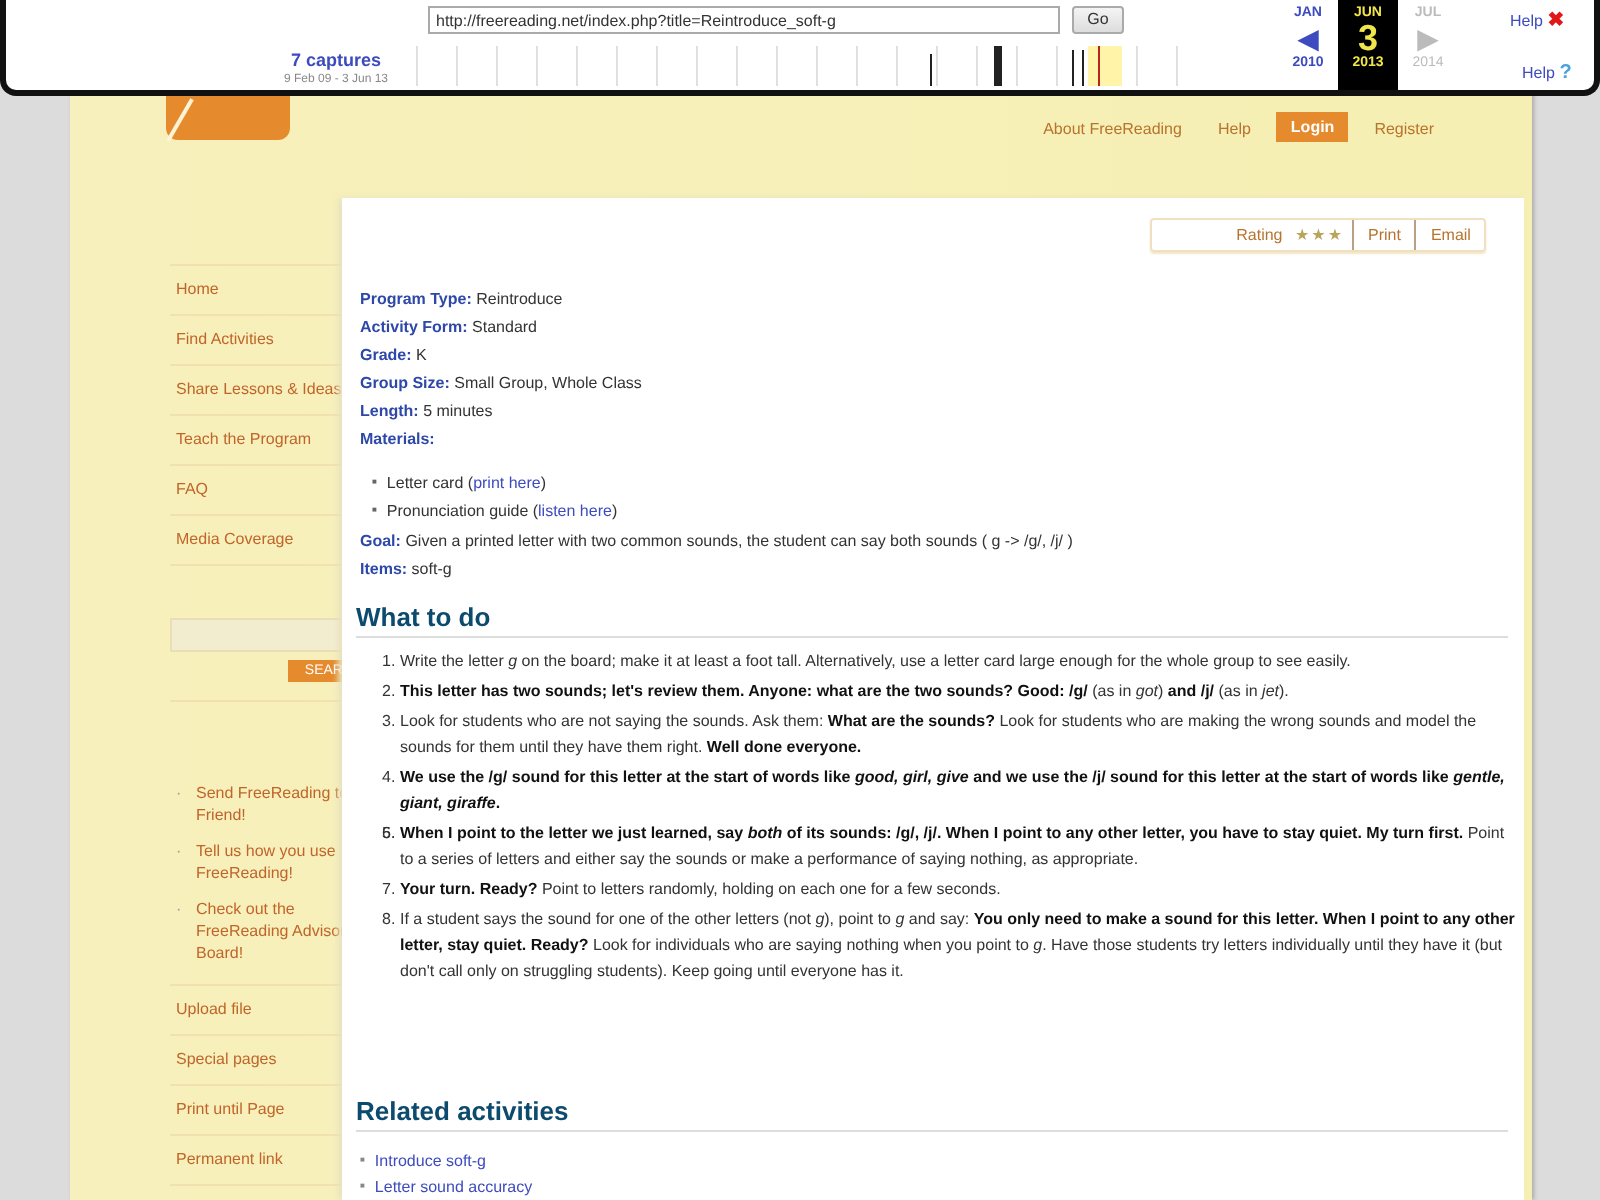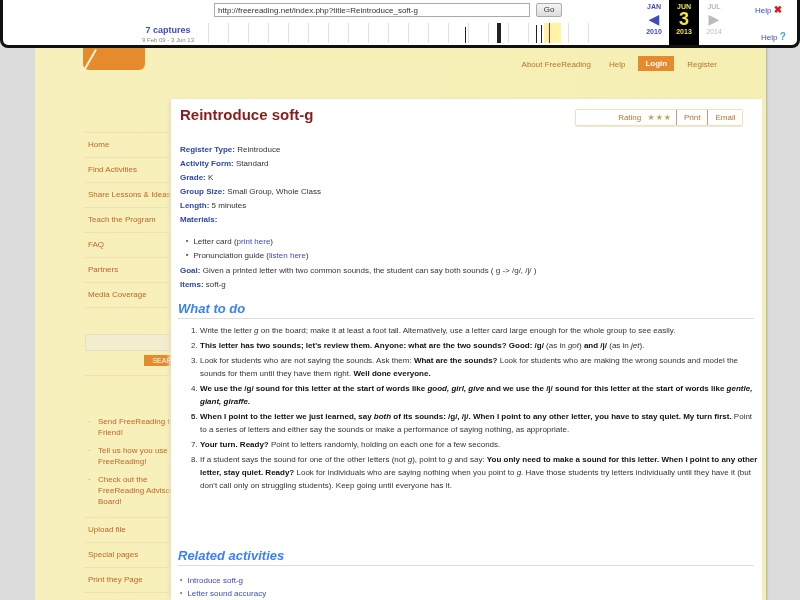--- a/index.html
+++ b/index.html
@@ -61,21 +61,21 @@
   #tools { position: absolute; left: 404px; top: 10px; height: 17px; display: flex; border: 1px solid #f0e0c0; border-radius: 2px; box-shadow: 0 1px 1px #f3e6c8; }
   #tools .rating { width: 100px; padding: 3px 4px; font-size: 8px; color: #b8732c; text-align: right; }
   #tools .rating .stars { color: #b8a45a; font-size: 8px; margin-left: 4px; letter-spacing: 1px; }
   #tools a { font-size: 8px; color: #b8732c; padding: 3px 7px; border-left: 1px solid #b8a080; text-decoration: none; }
   .meta { position: absolute; left: 9px; font-size: 8px; }
   .meta .k { color: #2d48a8; font-weight: bold; }
   .meta .v { color: #333; margin-top: 44px; }
   .mat { position: absolute; left: 15px; font-size: 8px; color: #333; }
   .mat::before { content: "■"; font-size: 4px; color: #666; position: relative; top: -2px; margin-right: 5px; }
   .mat a { color: #3d4bbf; text-decoration: none; }
-  .h2 { position: absolute; left: 7px; font-size: 13px; color: #3b82f6; width: 576px; border-bottom: 1px solid #ddd; padding-bottom: 2px; font-style: italic; }
+  .h2 { position: absolute; left: 7px; font-size: 13px; color: #0c4a6e; width: 576px; border-bottom: 1px solid #ddd; padding-bottom: 2px; }
   #steps { position: absolute; left: 7px; top: 225px; width: 580px; list-style: none; }
   #steps li { font-size: 8px; line-height: 13px; color: #333; position: relative; padding-left: 22px; margin-bottom: 2px; }
   #steps li .num { position: absolute; left: 13px; top: 0; }
   #steps li b { color: #111; }
   #related { position: absolute; left: 9px; top: 477px; list-style: none; }
   #related li { font-size: 8px; margin-bottom: 4px; color: #3d4bbf; }
   #related li::before { content: "■"; font-size: 4px; color: #888; position: relative; top: -2px; margin-right: 5px; }
   #related a { color: #3d4bbf; text-decoration: none; }
 </style>
 </head>
@@ -154,52 +154,50 @@
     <a href="#">Register</a>
   </div>
 
   <div id="sidebar">
     <nav class="side-nav">
       <a href="#">Home</a>
       <a href="#">Find Activities</a>
       <a href="#">Share Lessons &amp; Ideas</a>
       <a href="#">Teach the Program</a>
       <a href="#">FAQ</a>
-      <a href="#">Partners</a>
       <a href="#">Media Coverage</a>
     </nav>
     <input id="search-input" placeholder="" style="">
     <button id="search-btn">SEARCH</button>
     <div id="side-div"></div>
     <ul id="side-bullets">
       <li>Send FreeReading to a Friend!</li>
       <li>Tell us how you use FreeReading!</li>
       <li>Check out the FreeReading Advisory Board!</li>
     </ul>
     <nav class="side-nav side-tools">
       <a href="#">Upload file</a>
       <a href="#">Special pages</a>
-      <a href="#">Print they Page</a>
+      <a href="#">Print until Page</a>
       <a href="#">Permanent link</a>
     </nav>
   </div>
 </div>
 
 <div id="main">
-  <h1 id="title">Reintroduce soft-g</h1>
   <div id="tools">
     <div class="rating">
       <span>Rating</span>
       <span class="stars">★★★</span>
     </div>
     <a href="#">Print</a>
     <a href="#">Email</a>
   </div>
 
-  <div class="meta" style="top:46px"><span class="k">Register Type:</span> <span class="v">Reintroduce</span></div>
+  <div class="meta" style="top:46px"><span class="k">Program Type:</span> <span class="v">Reintroduce</span></div>
   <div class="meta" style="top:60px"><span class="k">Activity Form:</span> <span class="v">Standard</span></div>
   <div class="meta" style="top:74px"><span class="k">Grade:</span> <span class="v">K</span></div>
   <div class="meta" style="top:88px"><span class="k">Group Size:</span> <span class="v">Small Group, Whole Class</span></div>
   <div class="meta" style="top:102px"><span class="k">Length:</span> <span class="v">5 minutes</span></div>
   <div class="meta" style="top:116px"><span class="k">Materials:</span></div>
 
   <div class="mat" style="top:138px"><span>Letter card (</span><a href="#">print here</a><span>)</span></div>
   <div class="mat" style="top:152px"><span>Pronunciation guide (</span><a href="#">listen here</a><span>)</span></div>
 
   <div class="meta" style="top:167px"><span class="k">Goal:</span> <span class="v">Given a printed letter with two common sounds, the student can say both sounds ( g -&gt; /g/, /j/ )</span></div>

